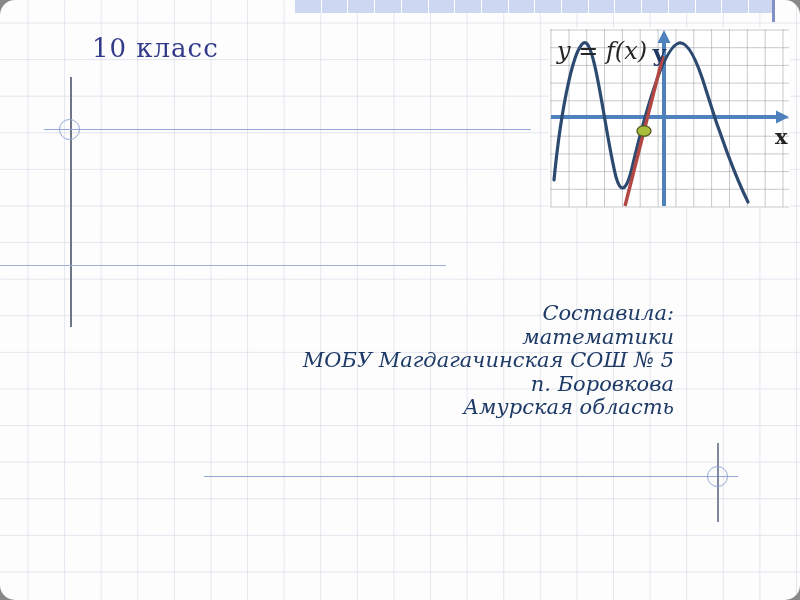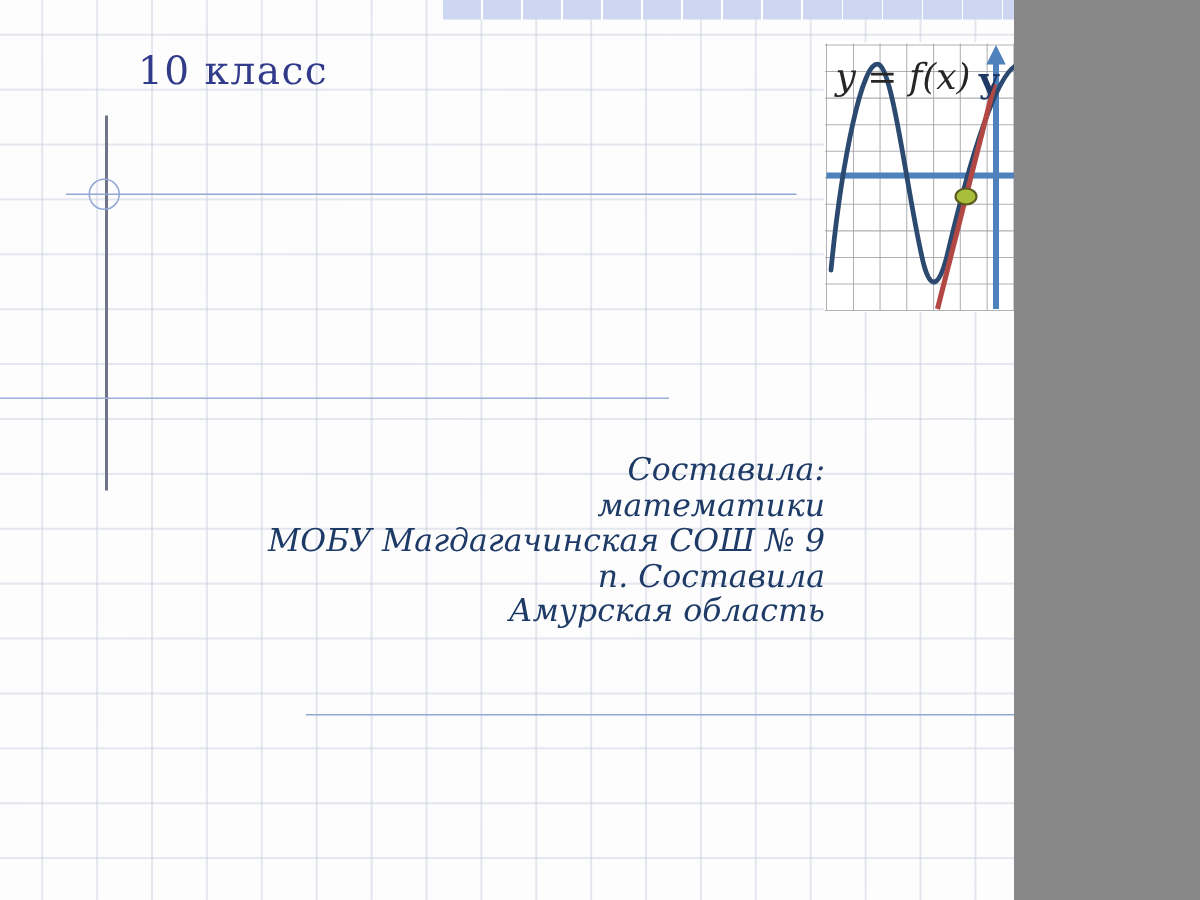--- a/index.html
+++ b/index.html
@@ -1,26 +1,27 @@
 <!DOCTYPE html>
 <html><head>
 <meta charset="utf-8">
 <style>
   html,body{margin:0;padding:0;background:#888;}
   .slide{
     position:relative;
-    width:676px;height:600px;
+    width:800px;height:600px;
     overflow:hidden;
     background-color:#fdfdfe;
     background-image:
       linear-gradient(to right, rgba(198,203,218,0.45) 1px, transparent 1px),
       linear-gradient(to bottom, rgba(198,203,218,0.45) 1px, transparent 1px);
     background-size:36.6px 36.6px;
     background-position:27.5px 22.5px;
     font-family:"DejaVu Serif", serif;
+    border-radius:15px;
   }
   
   .top-band{
     position:absolute;left:295px;top:0;width:480px;height:13px;
     background-image:repeating-linear-gradient(to right,
       #cdd7f2 0px, #cdd7f2 25.7px, #ffffff 25.7px, #ffffff 26.7px);
   }
   .band-accent{
     position:absolute;left:772px;top:0;width:3px;height:22px;
     background:#8191c6;
@@ -75,22 +76,22 @@
   <div class="v-rule v-rule-1"></div>
   <div class="h-rule h-rule-1"></div>
   <div class="deco-circle circle-1"></div>
 
 
   <div class="h-rule h-rule-2"></div>
 
   <div class="author-block">
     <div class="a-line">Составила:</div>
     <div class="a-line">математики</div>
-    <div class="a-line">МОБУ Магдагачинская СОШ № 9</div>
-    <div class="a-line">п. Составила</div>
+    <div class="a-line">МОБУ Магдагачинская СОШ № 5</div>
+    <div class="a-line">п. Боровкова</div>
     <div class="a-line">Амурская область</div>
   </div>
 
   <div class="h-rule h-rule-3"></div>
   <div class="v-rule v-rule-2"></div>
   <div class="deco-circle circle-2"></div>
 
   <div class="graph-wrap">
     <svg width="241" height="180" viewBox="0 0 241 180" xmlns="http://www.w3.org/2000/svg">
       <rect x="0" y="0" width="241" height="180" fill="#ffffff"></rect>

